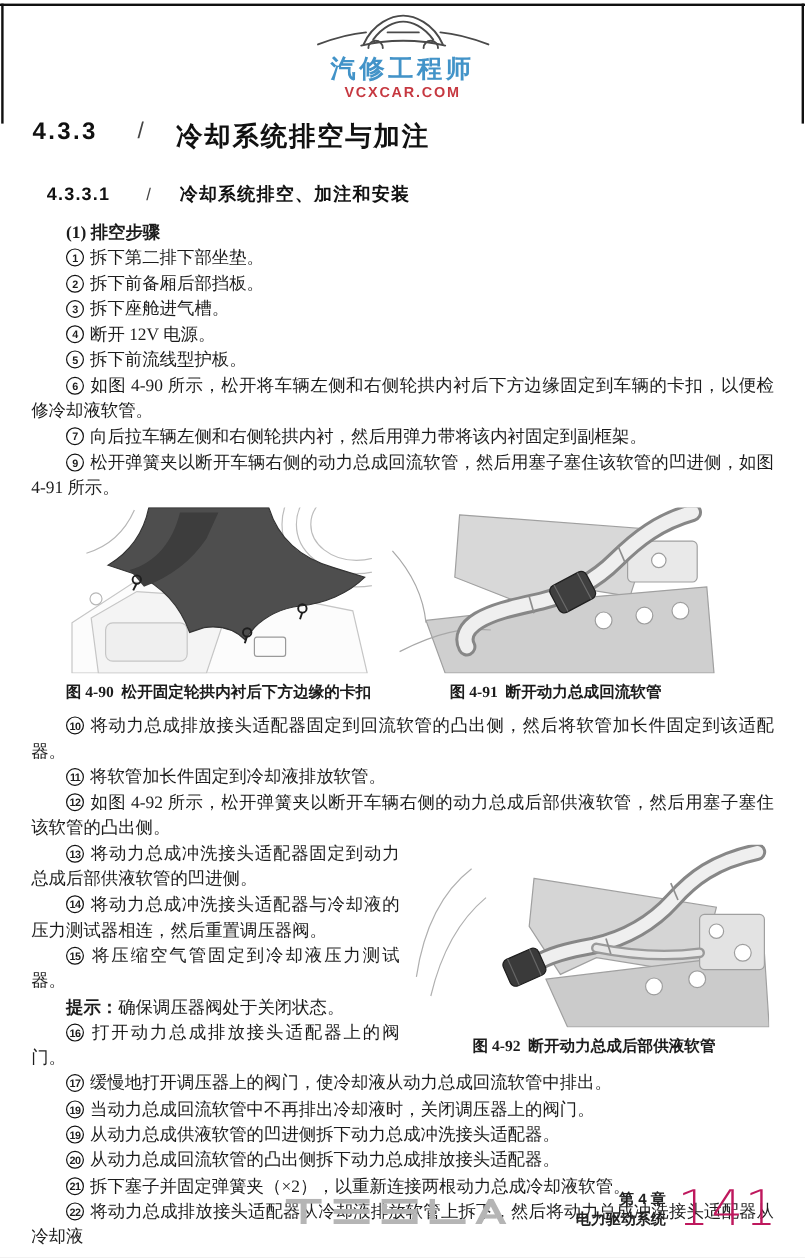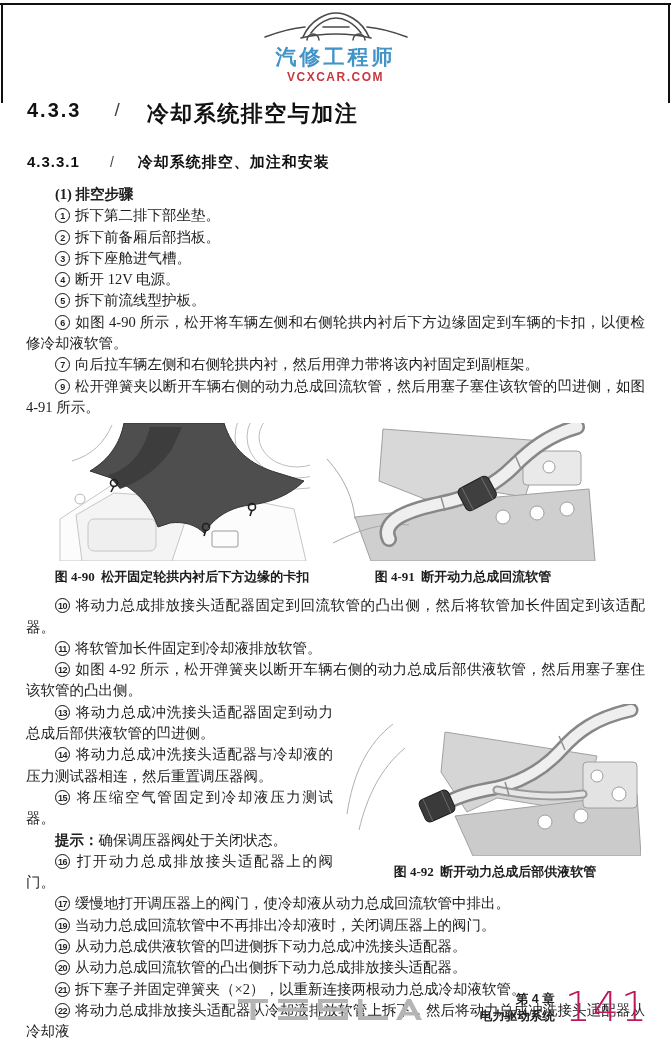--- a/index.html
+++ b/index.html
@@ -21,21 +21,21 @@
     color:#c63840; letter-spacing:1.5px; margin-top:-1px; }
 
   .h1row { display:flex; align-items:flex-start; padding:0 27px; margin-top:15px;
     font-family:"Liberation Sans",sans-serif; font-weight:bold; color:#111; }
   .h1-num { font-size:20px; letter-spacing:2px; }
   .h-slash { font-weight:normal; color:#444; }
   .h1row .h-slash { font-size:19px; margin:0 27px 0 33px; }
   .h1-title { font-size:22px; letter-spacing:1.5px; }
   .h2row { display:flex; align-items:baseline; padding:0 27px; margin-top:24px;
     font-family:"Liberation Sans",sans-serif; font-weight:bold; color:#111; }
-  .h2-num { font-size:15px; letter-spacing:1px; }
+  .h2-num { font-size:15px; letter-spacing:1px;margin-left:12px; }
   .h2row .h-slash { font-size:14px; margin:0 24px 0 30px; }
   .h2-title { font-size:15px; letter-spacing:1px; }
 
   .content { padding:12px 26px 0 26px; }
   p.step { font-size:14.5px; line-height:21.3px; text-indent:2em; text-align:justify; }
   p.sub { font-weight:bold; }
   .cnum { display:inline-block; width:15px; height:15px; line-height:14px; border:1.3px solid #111;
     border-radius:50%; text-align:center; text-indent:0; font-size:9px; letter-spacing:-0.5px;
     font-family:"Liberation Sans",sans-serif; font-weight:bold; margin-right:5px; vertical-align:1px; }
   .tiplabel { font-weight:bold;margin-top:15px; }

